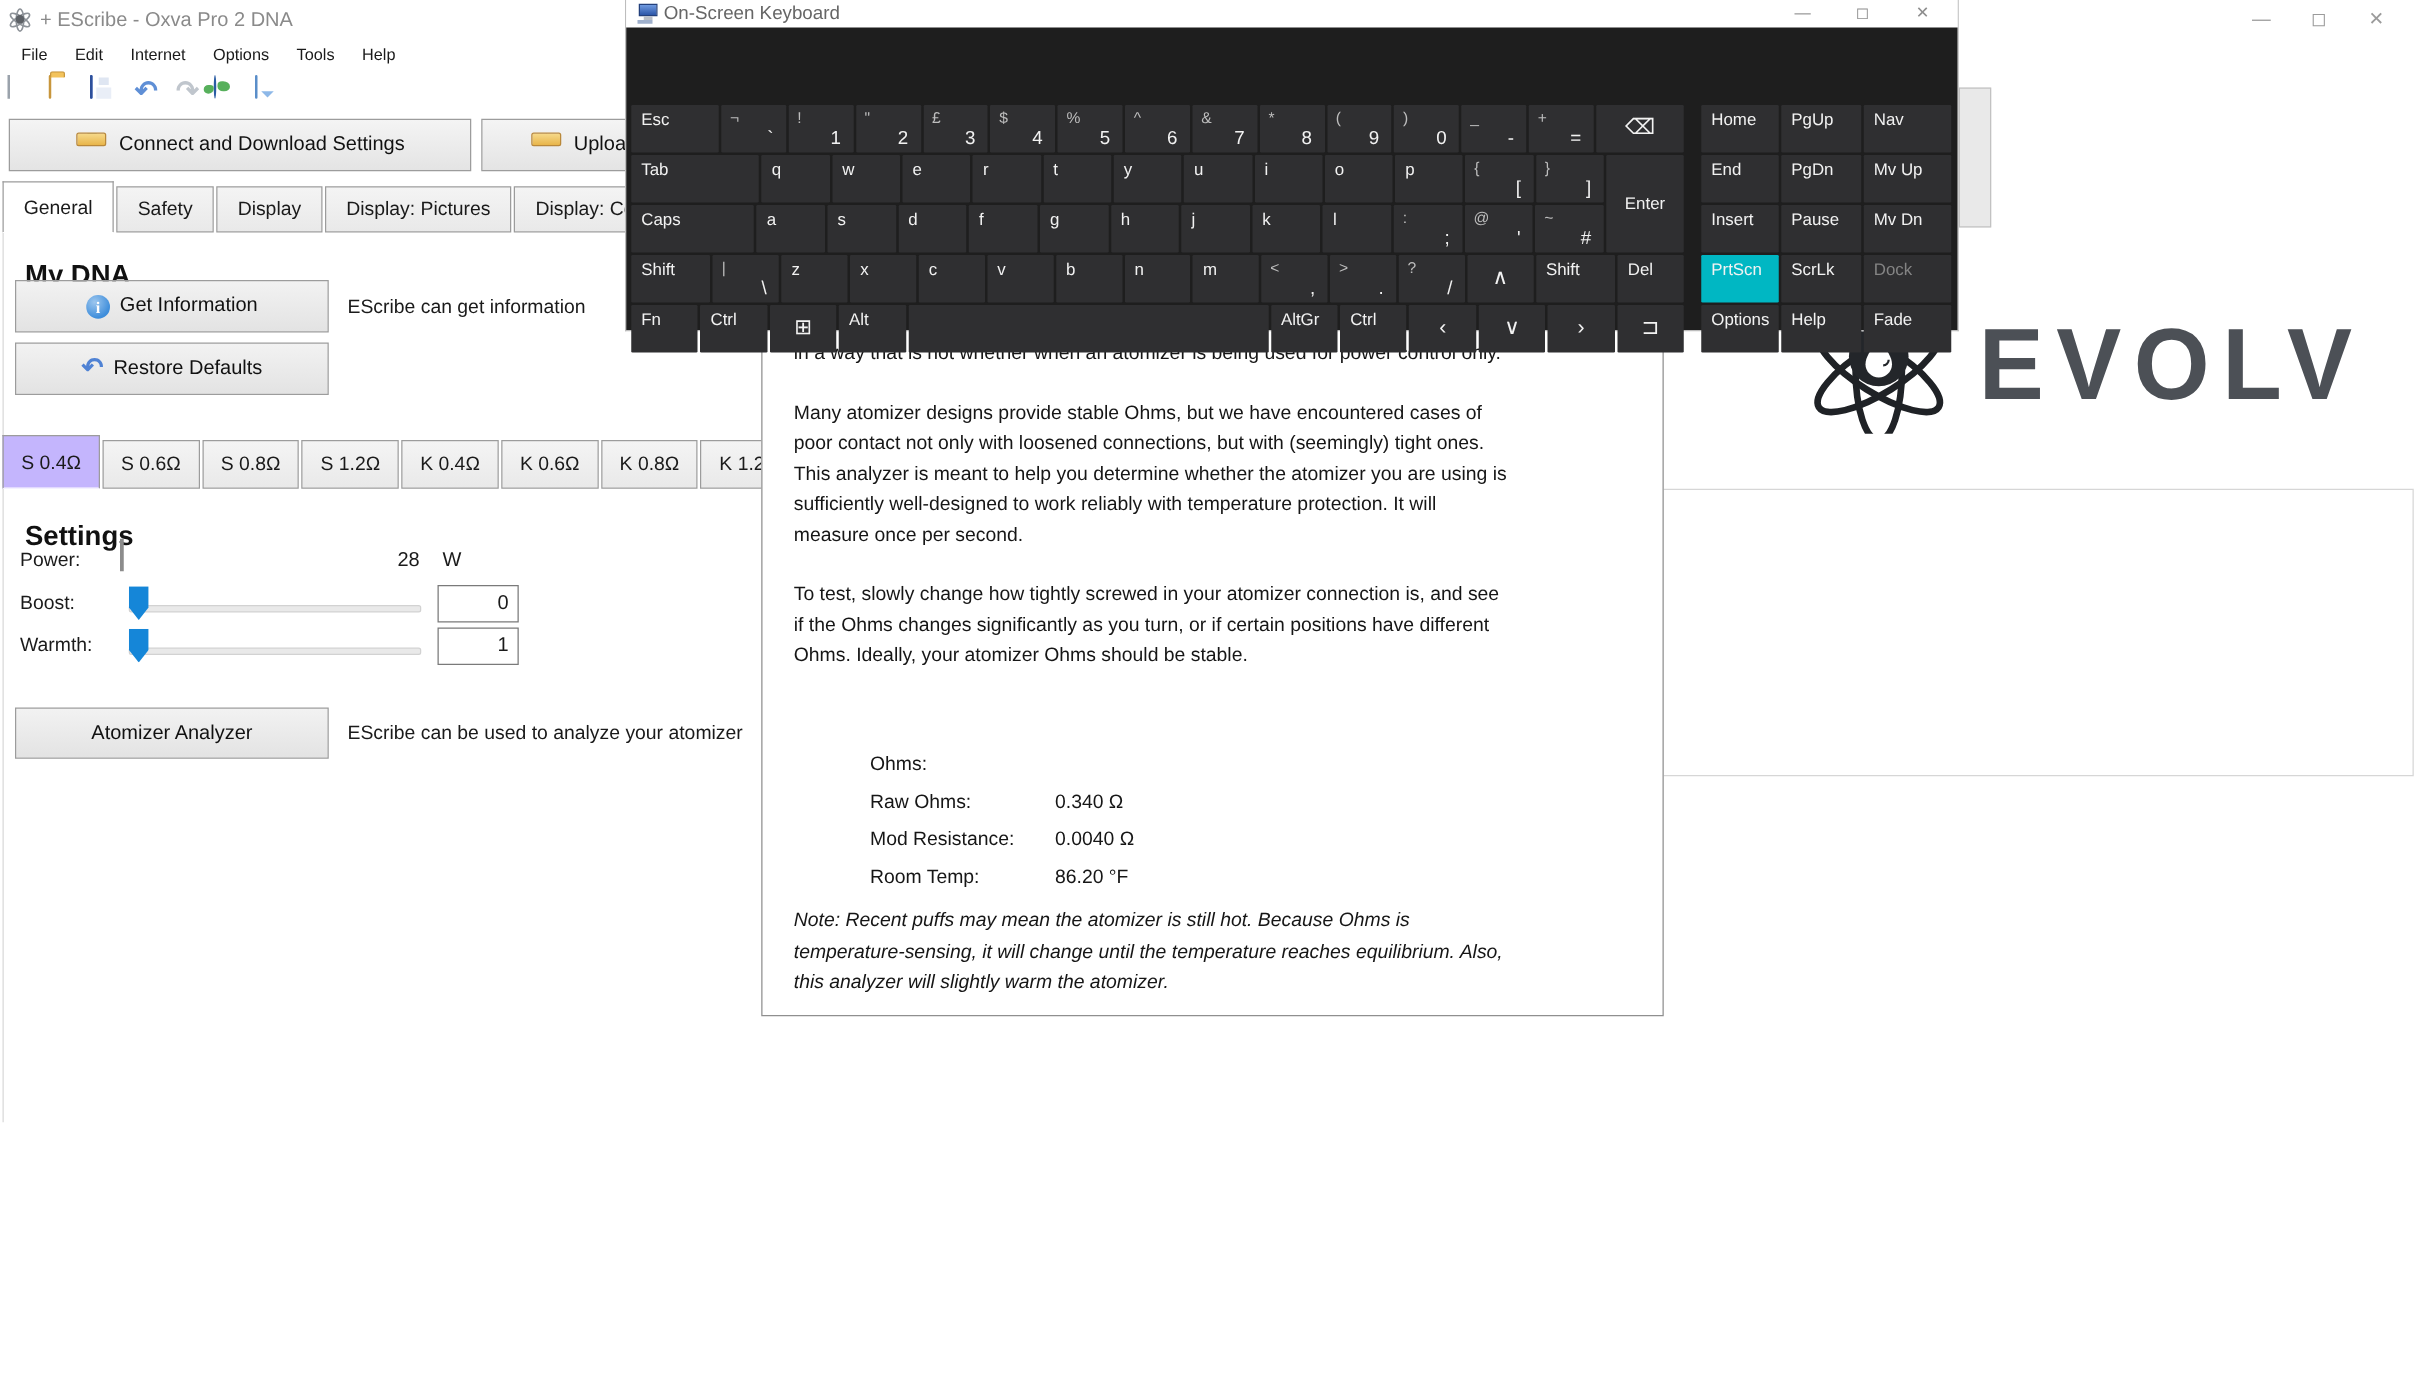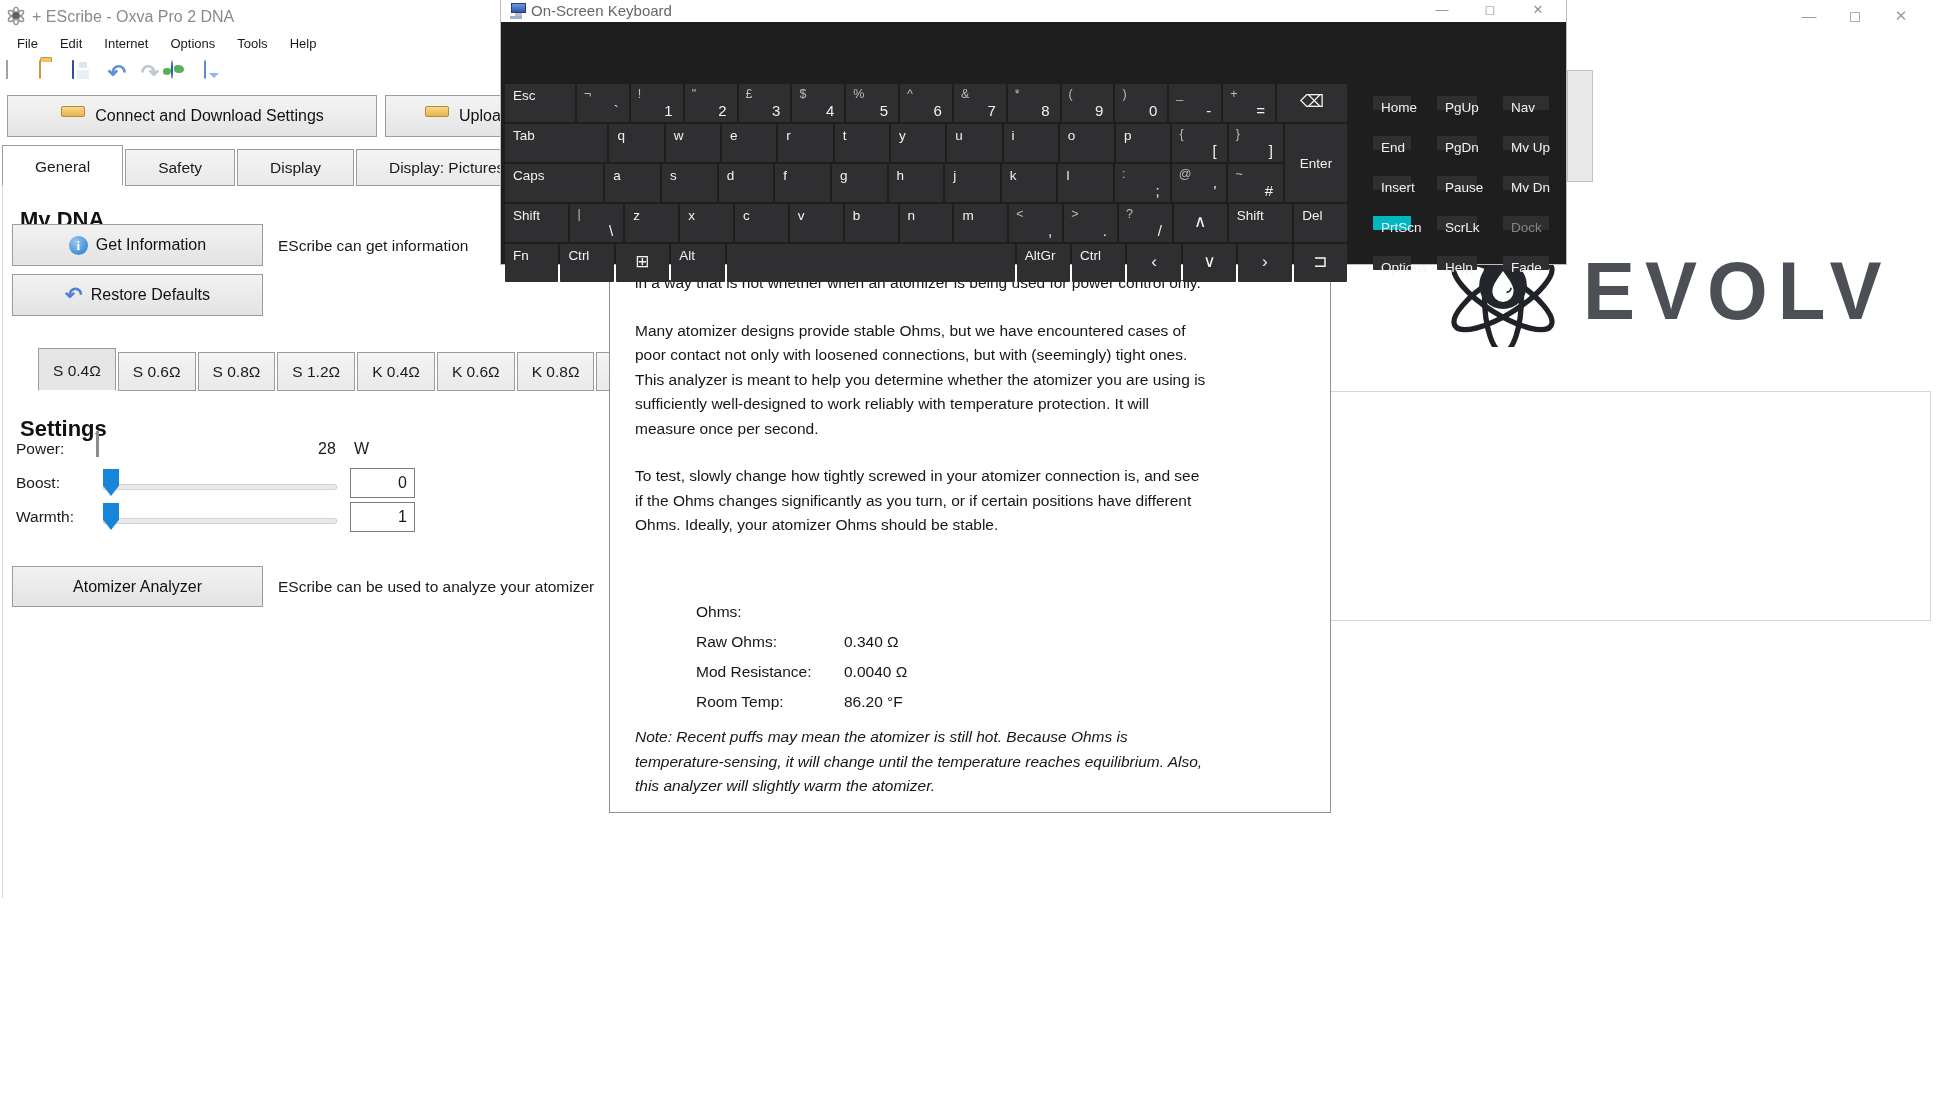--- a/index.html
+++ b/index.html
@@ -35,36 +35,36 @@
   .bigbtn{position:absolute;top:95px;height:42px;background:linear-gradient(#f4f4f4,#e4e4e4);
     border:1px solid #9c9c9c;display:flex;align-items:center;font-size:16px;color:#111;
     font-family:"Liberation Sans",sans-serif;}
   .bigbtn .lbl{white-space:nowrap;}
   .tray-ic{position:relative;width:26px;height:20px;margin-right:9px;flex:0 0 auto;}
   .tray-ic .tray{position:absolute;left:1px;bottom:0;width:24px;height:11px;background:linear-gradient(#f6d98a,#e8b54a);border:1px solid #b9883a;border-radius:2px;}
   .tray-ic .arr{position:absolute;left:7px;top:-3px;font-size:13px;line-height:13px;}
   .arr.down{color:#4ea53b;} .arr.up{color:#4a90d9;}
 
   .tabstrip{position:absolute;left:2px;top:145px;display:flex;align-items:flex-end;height:41px;}
-  .tab{height:37px;line-height:36px;padding:0 32px;background:linear-gradient(#f4f4f4,#e9e9e9);
+  .tab{height:37px;line-height:36px;padding:0 16px;background:linear-gradient(#f4f4f4,#e9e9e9);
        border:1px solid #9c9c9c;margin-right:2px;font-size:15.5px;white-space:nowrap;}
   .tab.active{height:41px;line-height:42px;background:#fff;border-bottom:1px solid #fff;z-index:2;}
 
   .stdbtn{position:absolute;left:12px;width:251px;height:42px;background:linear-gradient(#f2f2f2,#e3e3e3);
     border:1px solid #9c9c9c;display:flex;align-items:center;justify-content:center;gap:8px;
     font-size:16px;color:#111;font-family:"Liberation Sans",sans-serif;}
   .info-ic{width:19px;height:19px;border-radius:50%;background:radial-gradient(circle at 35% 30%,#9cc6ee,#3f8edb 70%);
     color:#fff;font-size:13px;font-weight:bold;line-height:19px;text-align:center;font-family:"Liberation Serif",serif;flex:0 0 auto;}
   .undo-arrow{color:#4f82d4;font-size:21px;font-weight:bold;line-height:20px;flex:0 0 auto;}
   .desc{position:absolute;left:278px;font-size:15.5px;color:#1a1a1a;white-space:nowrap;}
 
   .proftabs{position:absolute;left:2px;top:348px;display:flex;align-items:flex-end;height:43px;}
   .ptab{height:39px;line-height:38px;padding:0 14px;background:linear-gradient(#f4f4f4,#e9e9e9);
         border:1px solid #9c9c9c;margin-right:2px;font-size:15.5px;white-space:nowrap;}
-  .ptab.active{height:43px;line-height:44px;background:#e5e5e5;border-bottom:1px solid #fff;z-index:2;margin-left:36px;}
+  .ptab.active{height:43px;line-height:44px;background:#c4b5fd;border-bottom:1px solid #fff;z-index:2;}
 
   .h1{position:absolute;left:20px;font-size:22px;color:#111;}
   .flabel{position:absolute;left:16px;font-size:15.5px;}
   .track{position:absolute;left:103px;width:234px;height:6px;background:#e9e9e9;border:1px solid #d2d2d2;border-radius:2px;}
   .thumb{position:absolute;width:16px;height:27px;background:#1586d8;
          clip-path:polygon(0 0,100% 0,100% 62%,50% 100%,0 62%);}
   .vbox{position:absolute;left:350px;width:65px;height:30px;border:1px solid #7a7a7a;background:#fff;
         font-size:16px;line-height:28px;text-align:right;padding-right:7px;}
   .pthumb{position:absolute;left:96px;width:3px;height:26px;background:#8c8c8c;}
 
@@ -105,21 +105,21 @@
   .key .t{position:absolute;top:3px;left:7px;font-size:12.5px;color:#bdbdbd;}
   .key .b{position:absolute;bottom:3px;right:10px;font-size:15px;color:#f2f2f2;}
   .key .l{position:absolute;top:4px;left:8px;font-size:13.5px;color:#f2f2f2;white-space:nowrap;}
   .key.arrow .l{font-size:17px;top:50%;left:50%;transform:translate(-50%,-56%);}
   .key.cyan{background:#00b7c3;}
   .key.dim .l{color:#848484;}
   .enterkey{position:absolute;right:1px;top:40px;width:62px;height:78px;background:#2f2f31;border-radius:1px;}
   .enterkey .l{position:absolute;top:50%;left:50%;transform:translate(-50%,-50%);font-size:13.5px;color:#f2f2f2;}
   .kcluster{position:absolute;left:860px;top:62px;width:202px;display:grid;
             grid-template-columns:62px 64px 70px;grid-auto-rows:38px;gap:2px;}
-  .kcluster .key{margin:12px;}
+  .kcluster .key{margin:0;}
 
   
   .taskbar{position:absolute;left:0;top:1026px;width:1940px;height:52px;background:#171717;}
   .tb-btn{position:absolute;top:0;height:52px;display:flex;align-items:center;justify-content:center;}
   .tb-active{background:#3d3d3d;}
   .underline{position:absolute;top:48px;height:3px;background:#6fc9d8;}
   .underline.lite{background:#518f9c;}
   .win-logo{display:grid;grid-template-columns:10px 10px;grid-auto-rows:10px;gap:2px;}
   .win-logo i{background:#fff;}
   .fx-ic{width:32px;height:32px;border-radius:50%;

